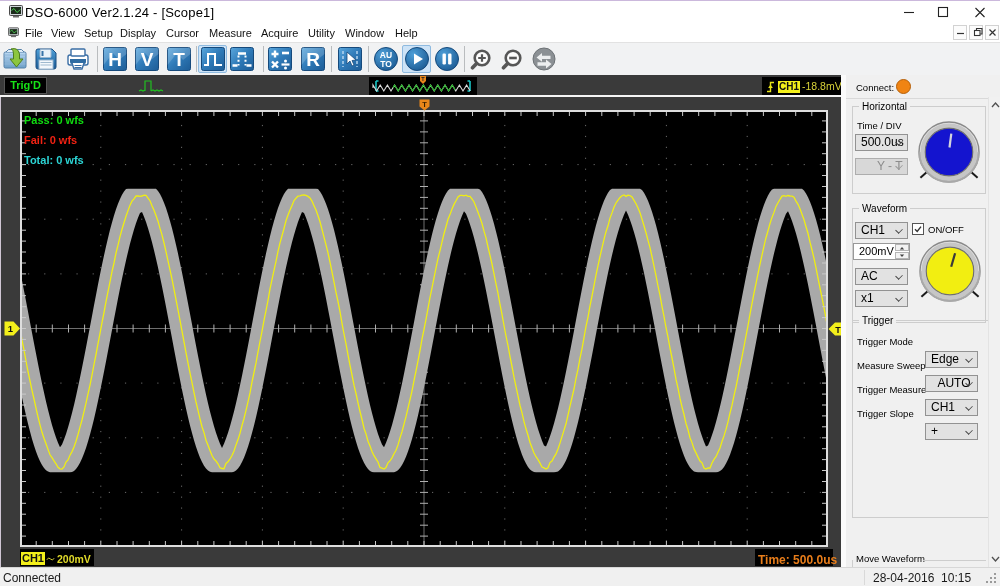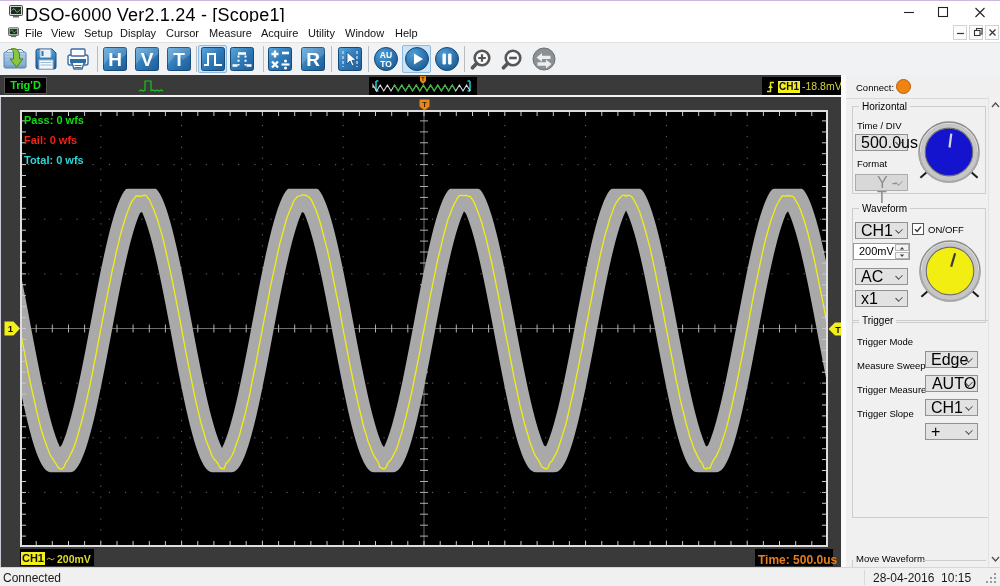--- a/index.html
+++ b/index.html
@@ -1,33 +1,33 @@
 <!DOCTYPE html>
 <html><head><meta charset="utf-8"><style>
 *{margin:0;padding:0;box-sizing:border-box;}
 html,body{width:1000px;height:586px;overflow:hidden;font-family:"Liberation Sans",sans-serif;background:#f0f0f0;}
 #app{position:relative;width:1000px;height:586px;}
 .abs{position:absolute;}
 #titlebar{left:0;top:0;width:1000px;height:22px;background:#fff;border-top:1px solid #cbb8dc;}
-#title-text{left:25px;top:4px;font-size:18px;letter-spacing:0.2px;color:#000;}
+#title-text{left:25px;top:4px;font-size:13px;letter-spacing:0.2px;color:#000;}
 #menubar{left:0;top:22px;width:1000px;height:21px;background:#fff;border-bottom:1px solid #e2e2e2;}
 .menu-item{position:absolute;top:5px;font-size:11px;color:#111;}
 #toolbar{left:0;top:43px;width:1000px;height:32px;background:#f1f2f3;}
 .tsep{position:absolute;top:3px;width:1px;height:26px;background:#b9bcbe;}
 .tbtn{position:absolute;top:4px;}
 .selbox{position:absolute;top:2px;width:29px;height:28px;background:#cde3f7;border:1px solid #8ebae0;border-radius:2px;}
 #strip{left:0;top:75px;width:841px;height:22px;background:#3a3a3a;}
 #stripline{left:0;top:95px;width:841px;height:2px;background:#f5f5f5;}
 #scope{left:0;top:97px;width:841px;height:470px;background:#3a3a3a;border-left:1px solid #cfc6d4;}
 #panel{left:841px;top:75px;width:159px;height:492px;background:#f0f0f0;border-left:5px solid #fbfbfb;}
 #statusbar{left:0;top:567px;width:1000px;height:19px;background:#f0f0f0;border-top:1px solid #d7d7d7;font-size:12px;color:#1a1a1a;}
 .gbox{position:absolute;border:1px solid #cdcdcd;}
 .glabel{position:absolute;top:-6px;left:6px;background:#f0f0f0;padding:0 3px;font-size:10px;color:#000;}
 .plabel{position:absolute;font-size:9.5px;color:#000;}
-.combo{position:absolute;width:53px;height:17px;background:#e2e2e2;border:1px solid #929292;font-size:16px;color:#000;line-height:15px;padding-left:5px;}
+.combo{position:absolute;width:53px;height:17px;background:#e2e2e2;border:1px solid #929292;font-size:12px;color:#000;line-height:15px;padding-left:5px;}
 .combo .chev{position:absolute;right:5px;top:4px;width:6px;height:6px;border-left:1.4px solid #444;border-bottom:1.4px solid #444;transform:rotate(-45deg) scale(1,.8);}
 .combo.dis{background:#d8d8d8;color:#8c8c8c;border-color:#adadad;}
 .combo.dis .chev{border-color:#9a9a9a;}
 .scopetext{position:absolute;font-size:11px;font-weight:bold;font-family:"Liberation Sans",sans-serif;}
 </style></head><body>
 <div id="app">
 
 <div id="titlebar" class="abs">
  <svg class="abs" style="left:9px;top:4px" width="14" height="13" viewBox="0 0 14 13">
    <rect x="0.5" y="0.5" width="13" height="10" rx="1" fill="#cfd4d9" stroke="#4a4a4a"></rect>
@@ -279,21 +279,21 @@
   <div class="plabel" style="left:10px;top:7px;font-size:9.5px;">Connect:</div>
   <div class="abs" style="left:50px;top:4px;width:15px;height:15px;border-radius:50%;background:#f08413;border:1px solid #b55f08;"></div>
   <div class="abs" style="left:0px;top:23px;width:154px;height:1px;background:#d9d9d9;"></div>
 
   <div class="gbox" style="left:6px;top:31px;width:134px;height:88px;">
     <div class="glabel">Horizontal</div>
     <div class="plabel" style="left:4px;top:13px;">Time / DIV</div>
     <div class="plabel" style="left:4px;top:51px;">Format</div>
   </div>
   <div class="combo" style="left:9px;top:59px;">500.0us<span class="chev"></span></div>
-  <div class="combo dis" style="left:9px;top:99px;padding-left:21px;">Y - T<span class="chev"></span></div>
+  <div class="combo dis" style="left:9px;top:83px;padding-left:21px;">Y - T<span class="chev"></span></div>
   <svg class="abs" style="left:64px;top:38px" width="78" height="78" viewBox="-7 -7 78 78" overflow="visible">
         <line x1="51.3" y1="49.4" x2="60.6" y2="57.8" stroke="#1a1a1a" stroke-width="2"></line>
         <line x1="12.7" y1="49.4" x2="3.4" y2="57.8" stroke="#1a1a1a" stroke-width="2"></line>
         <circle cx="32" cy="32" r="30" fill="#e4e4e4" stroke="#8a8a8a" stroke-width="1.4"></circle>
         <path d="M2.5 32 a29.5 29.5 0 0 0 59 0" fill="none" stroke="#ababab" stroke-width="2.5" opacity="0.9"></path>
         <circle cx="32" cy="32" r="26.5" fill="none" stroke="#c6c6c6" stroke-width="4"></circle>
         <circle cx="32" cy="32" r="23.8" fill="#1414cf" stroke="#6f6f6f" stroke-width="1.2"></circle>
         <line x1="32.5" y1="27.5" x2="34.3" y2="13.6" stroke="#d4d4dd" stroke-width="2.2"></line>
       </svg>
 

